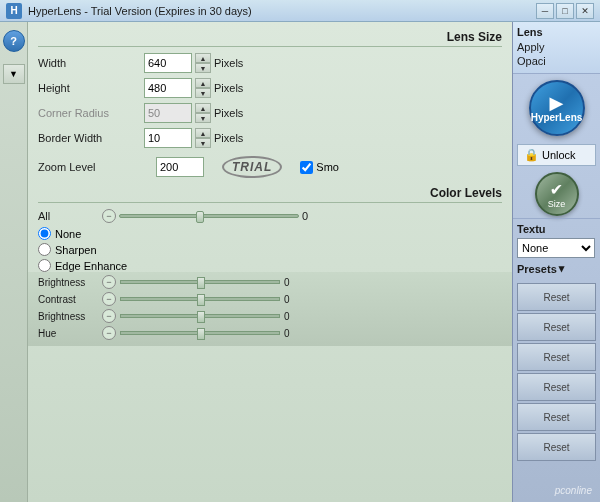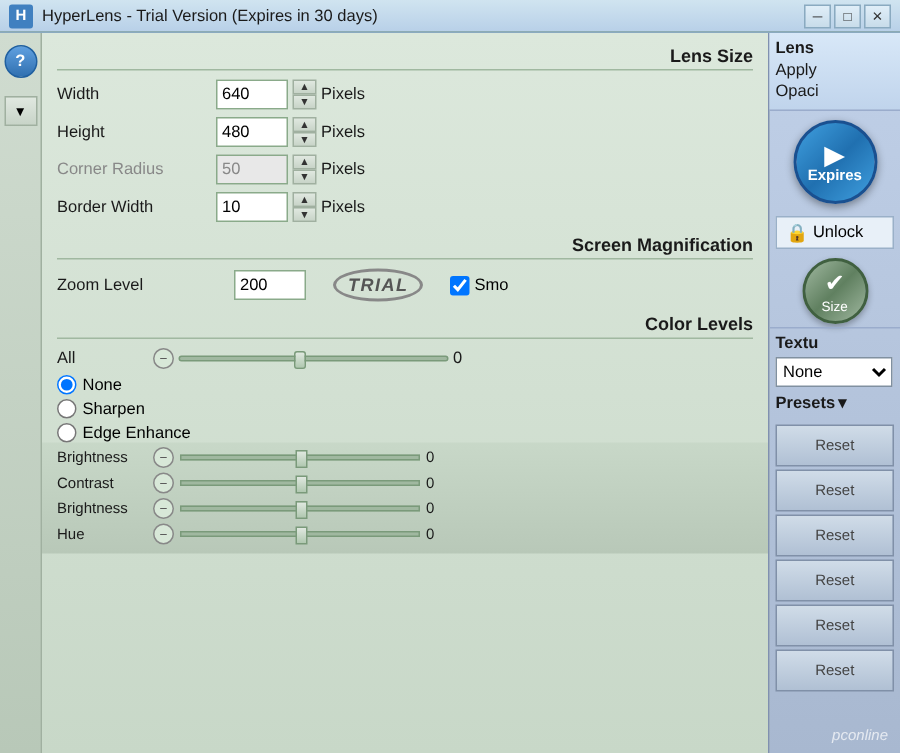--- a/index.html
+++ b/index.html
@@ -490,21 +490,20 @@
           <div class="spin-btns">
             <div class="spin-btn">▲</div>
             <div class="spin-btn">▼</div>
           </div>
           <span class="field-unit">Pixels</span>
         </div>
       </div>
     </div>
 
     <div class="smag-section">
-      <div class="section-title">Screen Magnification</div>
       <div class="zoom-row">
         <span class="field-label">Zoom Level</span>
         <input class="zoom-input" type="text" value="200" style="">
         <span class="trial-badge">TRIAL</span>
         <label class="checkbox-label">
           <input type="checkbox" checked="" style="">
           <span>Smo</span>
         </label>
       </div>
     </div>
@@ -576,21 +575,21 @@
 
   <div class="right-panel">
     <div class="right-top">
       <div class="lens-section-title">Lens</div>
       <div class="lens-field">Apply</div>
       <div class="lens-field">Opaci</div>
     </div>
 
     <div class="minimize-btn">
       <span class="minimize-arrow">▶</span>
-      <span class="minimize-label">Expires</span>
+      <span class="minimize-label">HyperLens</span>
     </div>
 
     <div class="unlock-row">
       <span class="lock-icon">🔒</span>
       <span>Unlock</span>
     </div>
 
     <div class="apply-btn">
       <span class="apply-check">✔</span>
       <span class="apply-label">Size</span>

